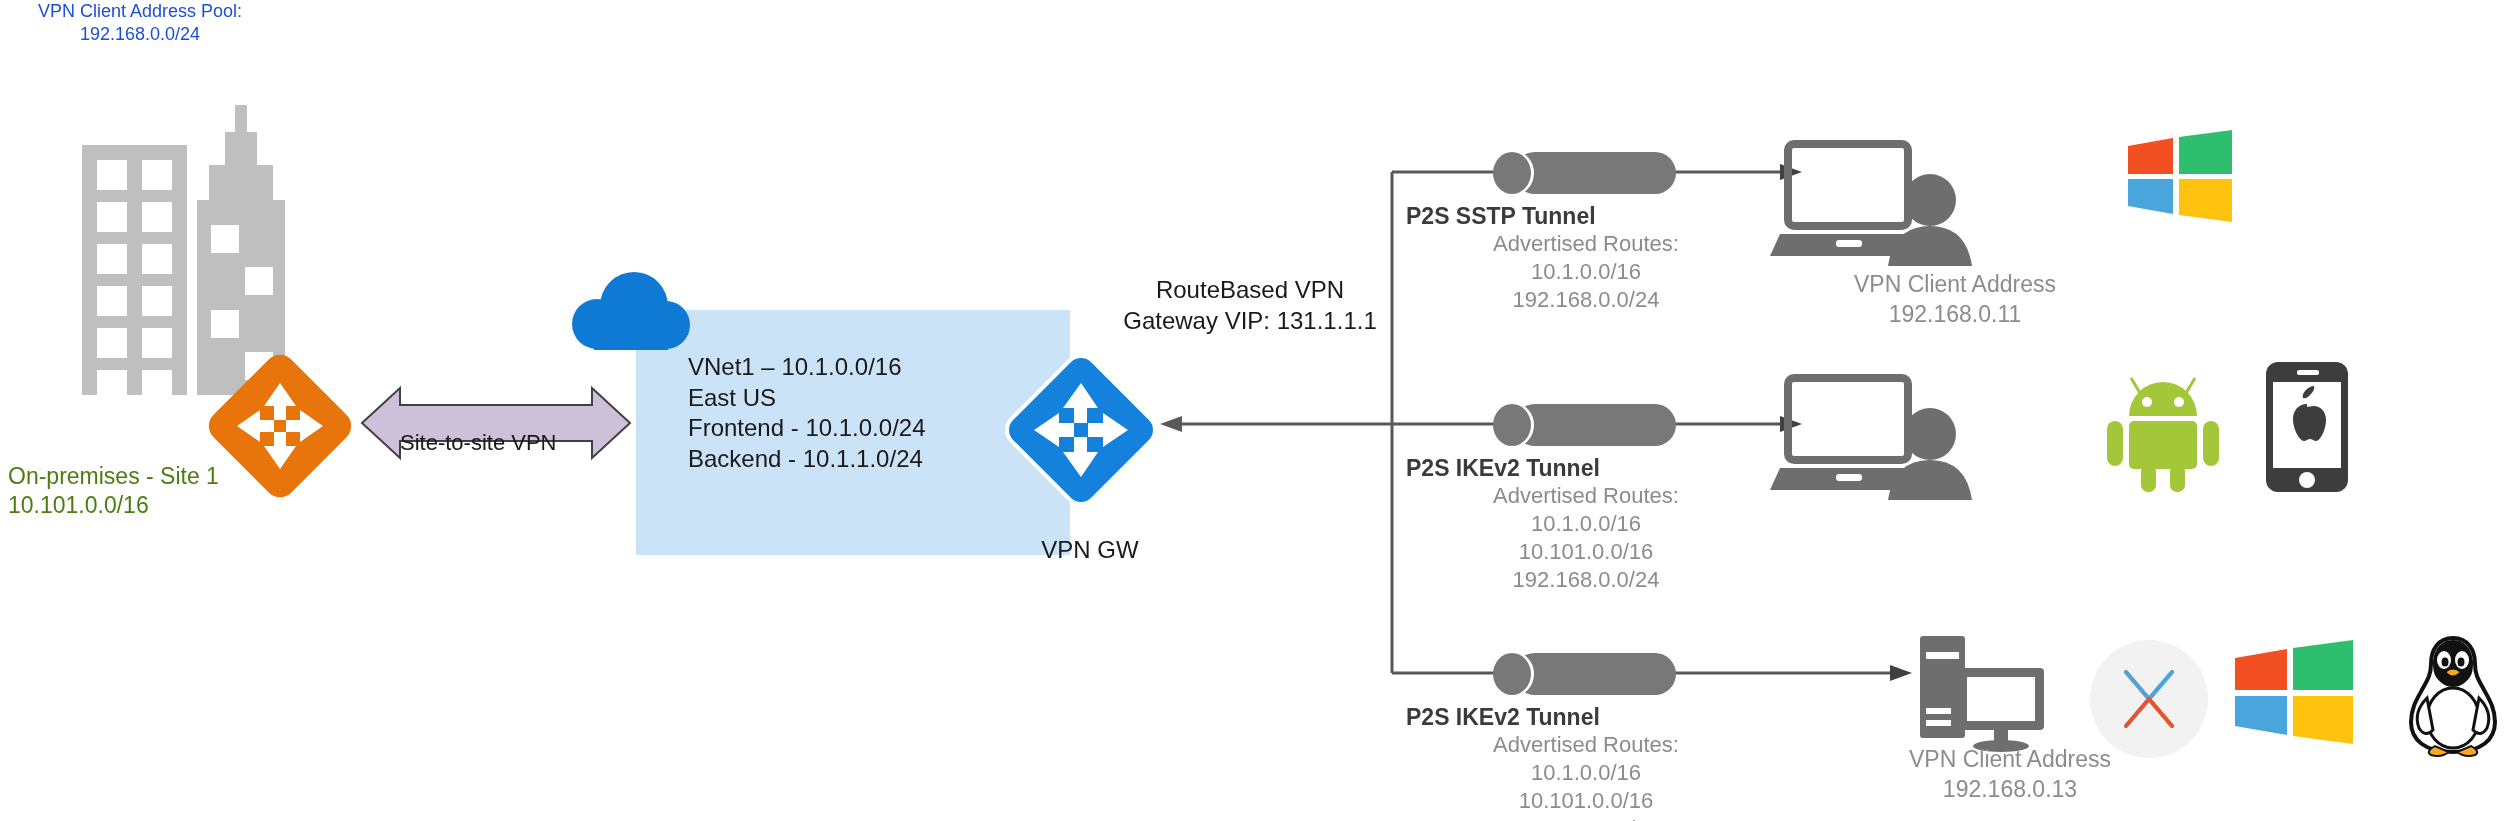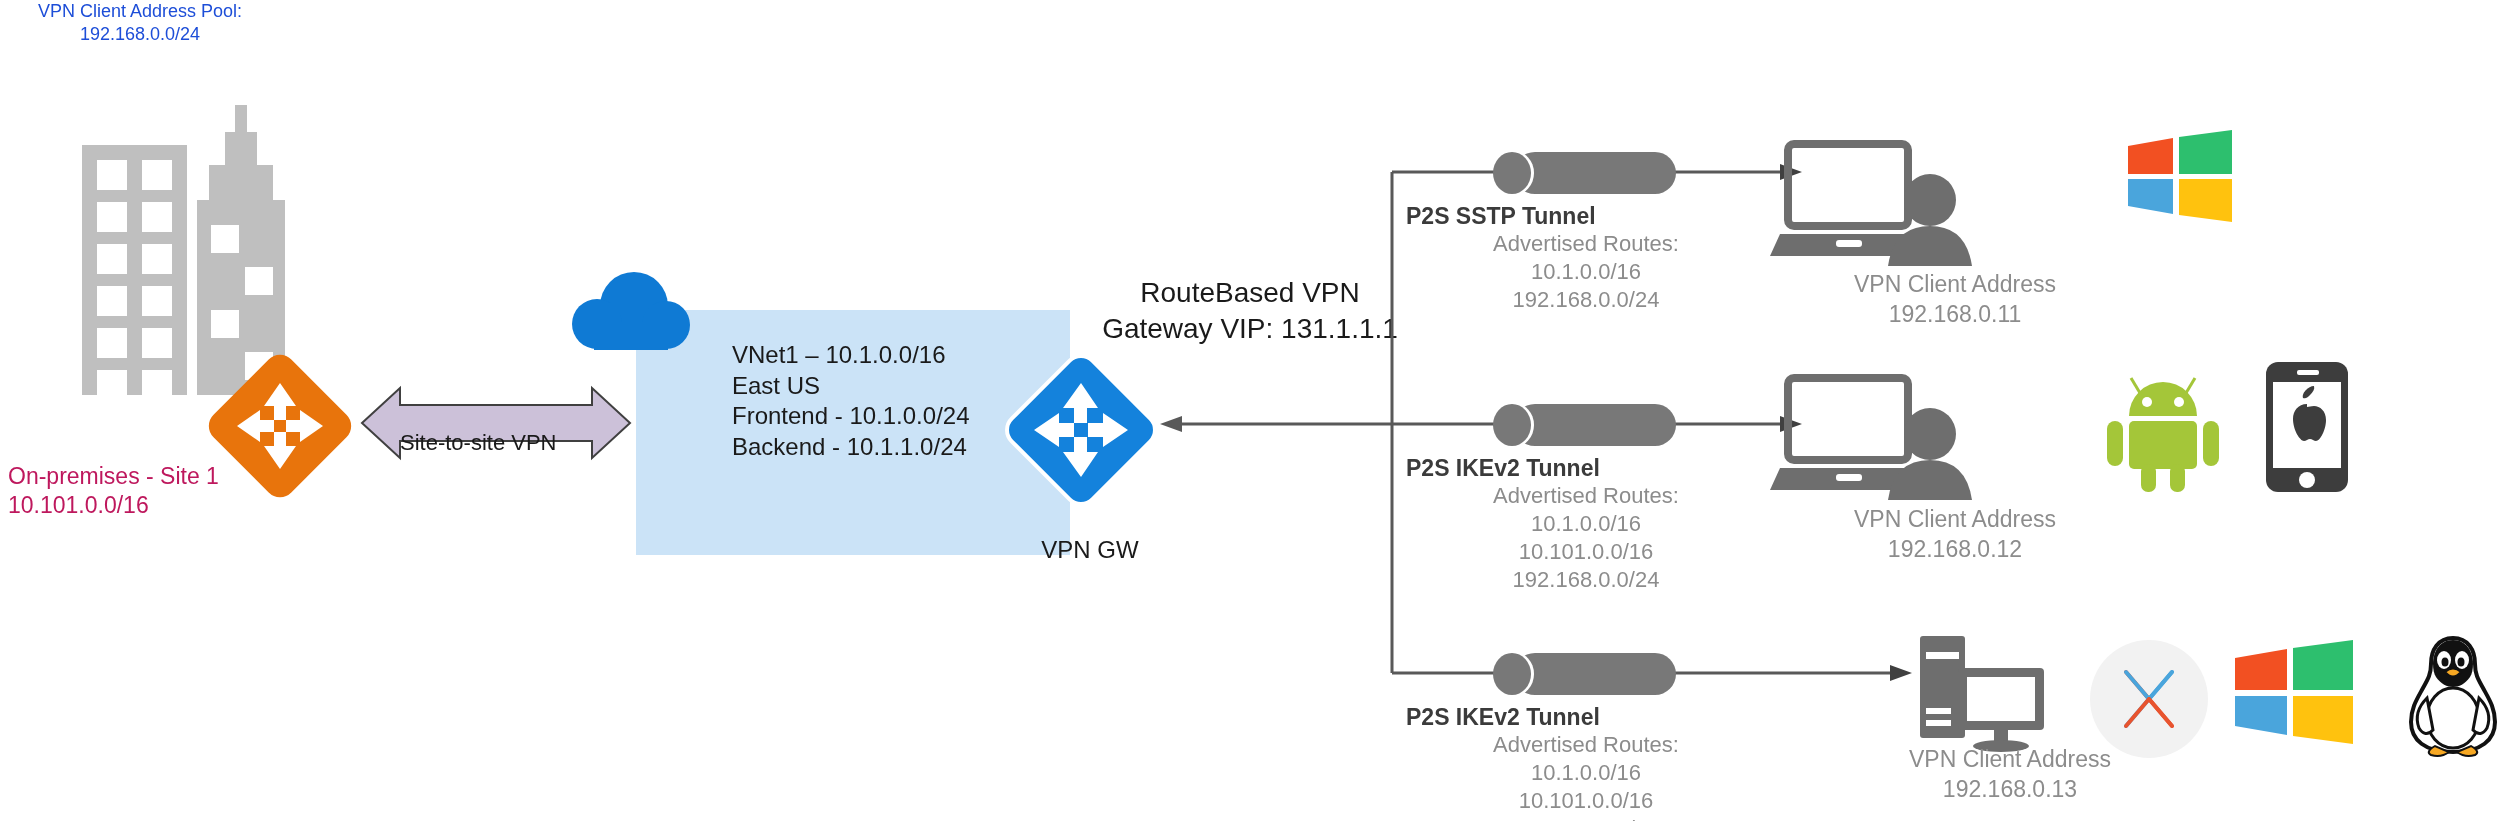--- a/index.html
+++ b/index.html
@@ -26,33 +26,32 @@
     position: absolute;
     color: #262626;
     font-size: 23px;
     line-height: 1.28;
     white-space: pre-line;
   }
 
   .lbl-onprem {
     left: 8px; top: 462px;
     font-size: 23px;
-    color: #be185d;
+    color: #4d7c0f;
   }
   .lbl-vnet {
-    left: 688px; top: 340px;
+    left: 688px; top: 352px;
     font-size: 24px;
     color: #1a1a1a;
-    margin-left: 44px;
   }
   .lbl-gwvip {
     left: 1085px; top: 275px;
     width: 330px;
     text-align: center;
-    font-size: 28px;
+    font-size: 24px;
     color: #1a1a1a;
   }
   .lbl-vpngw {
     left: 1000px; top: 496px;
     width: 180px;
     text-align: center;
     font-size: 24px;
     color: #1a1a1a;
     margin-top: 39px;
   }
@@ -270,21 +269,20 @@
     <polygon points="51,49 104,49 104,92 51,85" fill="#ffc20e"></polygon>
   </svg>
 
   <svg class="abs" style="left:1780px; top:372px;" width="210" height="128">
     <rect x="8" y="6" width="120" height="82" rx="6" ry="6" fill="none" stroke="#6e6e6e" stroke-width="8"></rect>
     <path d="M0 96 L136 96 L146 118 L-10 118 Z" fill="#6e6e6e"></path>
     <rect x="56" y="102" width="26" height="7" rx="3" ry="3" fill="#ffffff"></rect>
     <circle cx="150" cy="62" r="26" fill="#6e6e6e"></circle>
     <path d="M108 128 q6 -40 42 -40 q36 0 42 40 Z" fill="#6e6e6e"></path>
   </svg>
-  <div class="client-addr" style="left:1790px; top:505px; width:330px;">VPN Client Address 192.168.0.12</div>
 
   <svg class="abs" style="left:2105px; top:372px;" width="116" height="112">
     <g stroke="#a4c639" stroke-width="3" fill="none">
       <line x1="26" y1="6" x2="38" y2="26"></line>
       <line x1="90" y1="6" x2="78" y2="26"></line>
     </g>
     <path d="M24 44 a34 34 0 0 1 68 0 Z" fill="#a4c639"></path>
     <circle cx="42" cy="30" r="5" fill="#ffffff"></circle>
     <circle cx="74" cy="30" r="5" fill="#ffffff"></circle>
     <rect x="24" y="49" width="68" height="48" rx="5" ry="5" fill="#a4c639"></rect>

